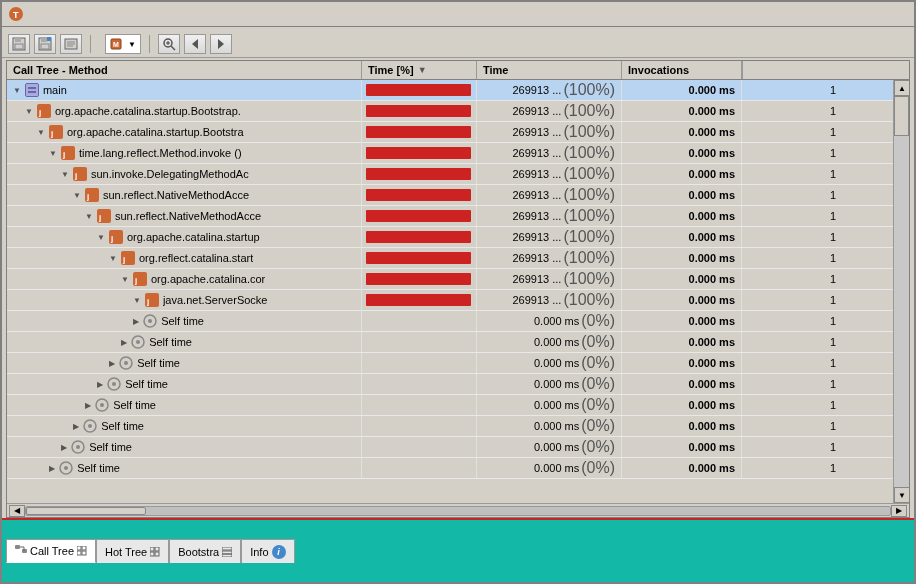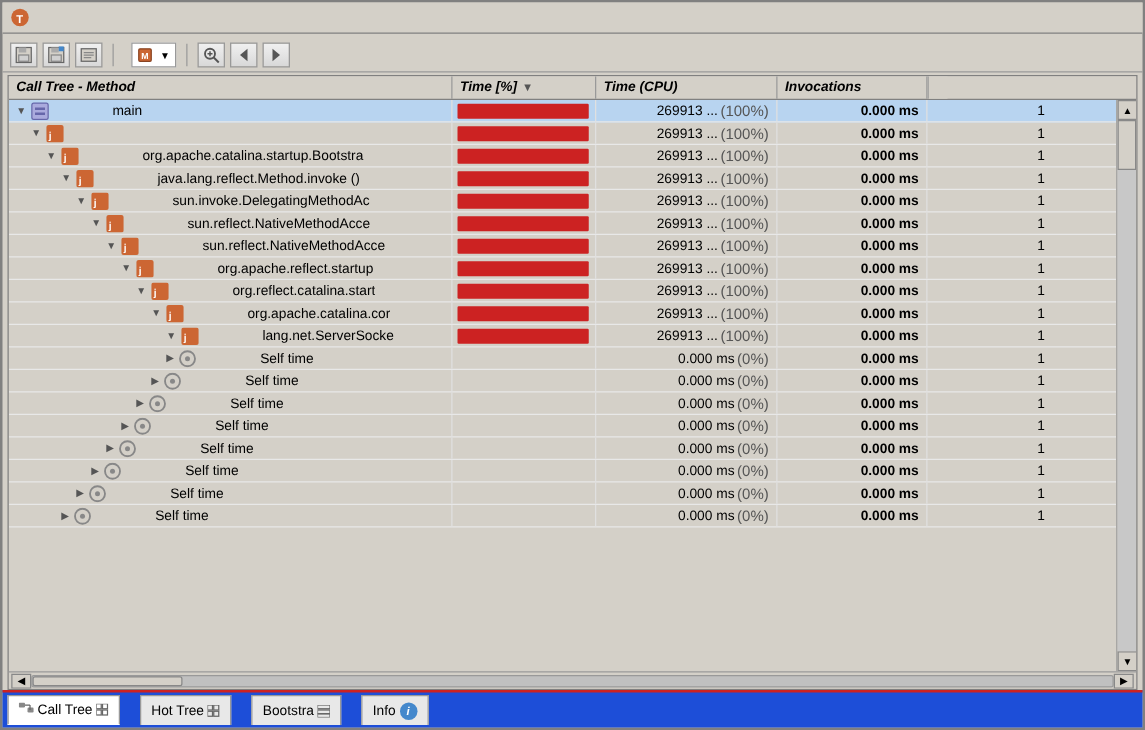--- a/index.html
+++ b/index.html
@@ -92,21 +92,20 @@
 
     .dropdown-arrow {
       font-size: 8px;
     }
 
     .table-header {
       display: grid;
       grid-template-columns: 355px 115px 145px 120px 100px 20px;
       background: #d4d0c8;
       border-bottom: 1px solid #808080;
-      font-style: italic;
     }
 
     .th {
       padding: 3px 6px;
       font-weight: bold;
       font-size: 11px;
       border-right: 1px solid #999;
       display: flex;
       align-items: center;
       gap: 4px;
@@ -171,21 +170,20 @@
       height: 14px;
       flex-shrink: 0;
       margin-right: 2px;
     }
 
     .method-name {
       font-size: 11px;
       overflow: hidden;
       text-overflow: ellipsis;
       white-space: nowrap;
-      margin-left: 47px;
     }
 
     .bar-cell {
       padding: 2px 4px;
       display: flex;
       align-items: center;
     }
 
     .time-bar {
       height: 12px;
@@ -194,21 +192,21 @@
     }
 
     .time-val {
       text-align: center;
       font-size: 11px;
       justify-content: flex-end;
     }
 
     .time-pct {
       color: #555;
-      font-size: 12px;
+      font-size: 16px;
       margin-left: 2px;
     }
 
     .cpu-val {
       text-align: right;
       font-size: 11px;
       justify-content: flex-end;
       font-weight: bold;
     }
 
@@ -242,24 +240,24 @@
       background: #d4d0c8;
       border: 1px solid #888;
       border-radius: 2px;
       position: absolute;
       left: 0;
     }
 
     .tab-bar {
       display: flex;
       align-items: center;
-      background: #1d4ed8;
+      background: #14b8a6;
       border-top: 2px solid #cc2222;
-      padding: 2px 4px;
-      gap: 16px;
+      padding: 19px 4px;
+      gap: 0;
     }
 
     .tab {
       display: flex;
       align-items: center;
       gap: 3px;
       padding: 3px 8px;
       font-size: 11px;
       cursor: pointer;
       border: 1px solid #999;
@@ -418,21 +416,21 @@
 
     <div class="table-header">
       <div class="th">
         <span>Call Tree - Method</span>
       </div>
       <div class="th">
         <span>Time [%]</span>
         <span class="sort-arrow">▼</span>
       </div>
       <div class="th">
-        <span>Time (CPU)</span>
+        <span>Time</span>
       </div>
       <div class="th">
         <span>Invocations</span>
       </div>
       <div style="width:16px; background:#d4d0c8; border-left:1px solid #999;"></div>
     </div>
 
     <div style="display:flex; flex:1; overflow:hidden;">
       <div class="table-rows-area" id="table-rows-container">
       <div class="table-row selected">
@@ -455,20 +453,21 @@
             <div class="td inv-val">1</div>
           </div>
           <div class="table-row">
             <div class="td method-cell">
               <span class="indent"></span>
               <span class="expand-icon">▼</span>
               <div class="method-icon"><svg width="14" height="14" viewBox="0 0 14 14">
                   <rect x="0" y="0" width="14" height="14" fill="#cc6633" rx="2"></rect>
                   <text x="2" y="11" font-size="8" fill="white" font-weight="bold">j</text>
                 </svg></div>
+              <span class="method-name">org.apache.catalina.startup.Bootstrap.</span>
             </div>
             <div class="td bar-cell">
               <div class="time-bar" style="width: 105px;"></div>
             </div>
             <div class="td time-val">269913 ... <span class="time-pct">(100%)</span></div>
             <div class="td cpu-val">0.000 ms</div>
             <div class="td inv-val">1</div>
           </div>
           <div class="table-row">
             <div class="td method-cell">
@@ -491,21 +490,21 @@
           <div class="table-row">
             <div class="td method-cell">
               <span class="indent"></span>
               <span class="indent"></span>
               <span class="indent"></span>
               <span class="expand-icon">▼</span>
               <div class="method-icon"><svg width="14" height="14" viewBox="0 0 14 14">
                   <rect x="0" y="0" width="14" height="14" fill="#cc6633" rx="2"></rect>
                   <text x="2" y="11" font-size="8" fill="white" font-weight="bold">j</text>
                 </svg></div>
-              <span class="method-name">java.lang.reflect.Method.invoke ()</span>
+              <span class="method-name">time.lang.reflect.Method.invoke ()</span>
             </div>
             <div class="td bar-cell">
               <div class="time-bar" style="width: 105px;"></div>
             </div>
             <div class="td time-val">269913 ... <span class="time-pct">(100%)</span></div>
             <div class="td cpu-val">0.000 ms</div>
             <div class="td inv-val">1</div>
           </div>
           <div class="table-row">
             <div class="td method-cell">
@@ -577,21 +576,21 @@
               <span class="indent"></span>
               <span class="indent"></span>
               <span class="indent"></span>
               <span class="indent"></span>
               <span class="indent"></span>
               <span class="expand-icon">▼</span>
               <div class="method-icon"><svg width="14" height="14" viewBox="0 0 14 14">
                   <rect x="0" y="0" width="14" height="14" fill="#cc6633" rx="2"></rect>
                   <text x="2" y="11" font-size="8" fill="white" font-weight="bold">j</text>
                 </svg></div>
-              <span class="method-name">org.apache.reflect.startup</span>
+              <span class="method-name">org.apache.catalina.startup</span>
             </div>
             <div class="td bar-cell">
               <div class="time-bar" style="width: 105px;"></div>
             </div>
             <div class="td time-val">269913 ... <span class="time-pct">(100%)</span></div>
             <div class="td cpu-val">0.000 ms</div>
             <div class="td inv-val">1</div>
           </div>
           <div class="table-row">
             <div class="td method-cell">
@@ -652,21 +651,21 @@
               <span class="indent"></span>
               <span class="indent"></span>
               <span class="indent"></span>
               <span class="indent"></span>
               <span class="indent"></span>
               <span class="expand-icon">▼</span>
               <div class="method-icon"><svg width="14" height="14" viewBox="0 0 14 14">
                   <rect x="0" y="0" width="14" height="14" fill="#cc6633" rx="2"></rect>
                   <text x="2" y="11" font-size="8" fill="white" font-weight="bold">j</text>
                 </svg></div>
-              <span class="method-name">lang.net.ServerSocke</span>
+              <span class="method-name">java.net.ServerSocke</span>
             </div>
             <div class="td bar-cell">
               <div class="time-bar" style="width: 105px;"></div>
             </div>
             <div class="td time-val">269913 ... <span class="time-pct">(100%)</span></div>
             <div class="td cpu-val">0.000 ms</div>
             <div class="td inv-val">1</div>
           </div>
           <div class="table-row">
             <div class="td method-cell">

